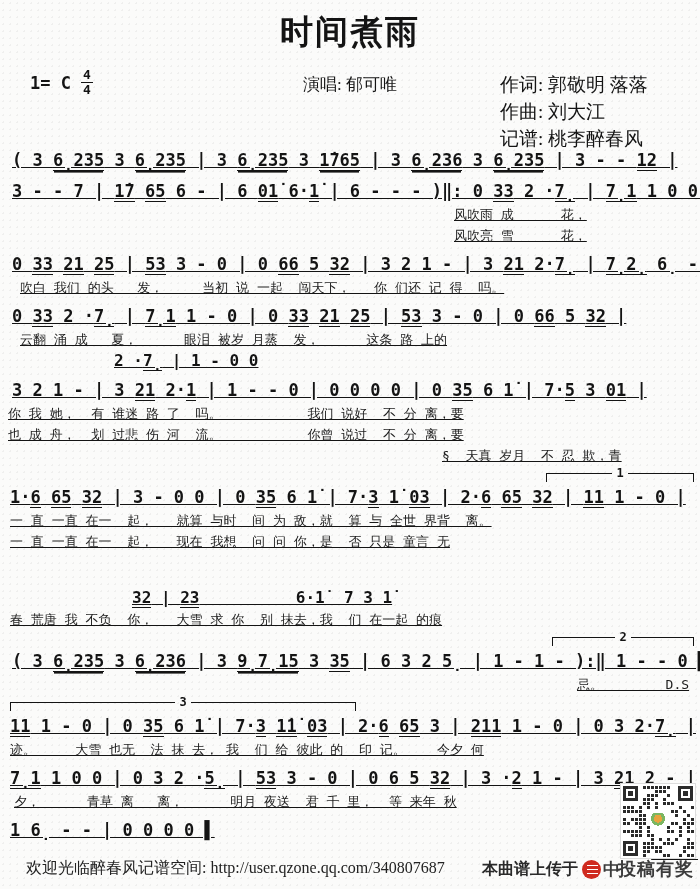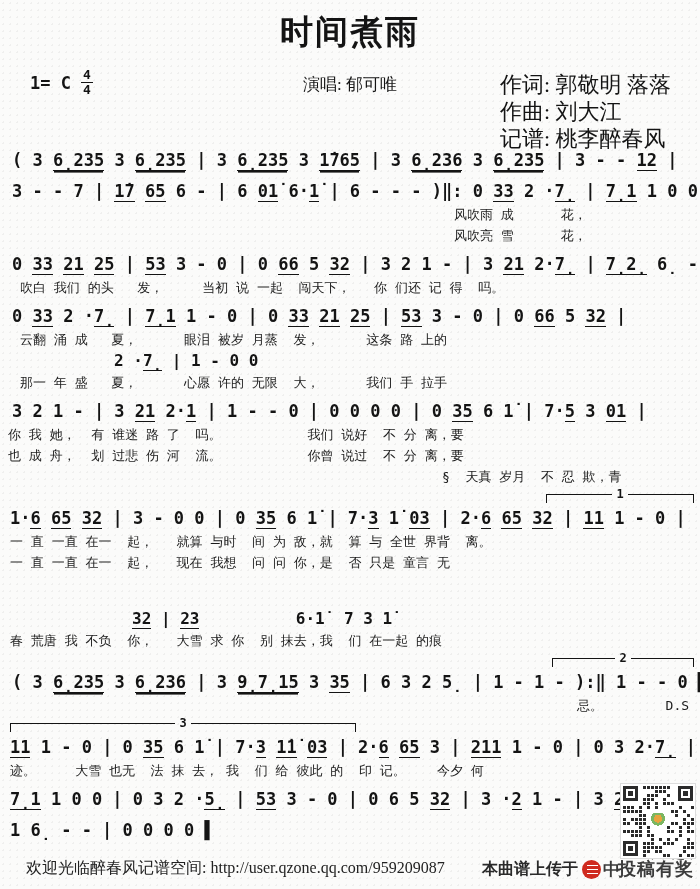--- a/index.html
+++ b/index.html
@@ -12,23 +12,23 @@
   .title{font-family:"Liberation Sans",sans-serif;font-weight:900;font-size:33px;
          text-align:center;letter-spacing:2px;padding-top:10px;}
   .head-row{position:relative;height:92px;}
   .keysig{position:absolute;left:30px;top:14px;font-family:"DejaVu Sans Mono",monospace;
           font-weight:bold;font-size:17px;display:flex;align-items:center;gap:10px;}
   .meter{display:inline-flex;flex-direction:column;align-items:center;font-size:13px;line-height:12px;}
   .meter .bar{width:12px;border-top:1.5px solid #141414;margin:1px 0;}
   .singer{position:absolute;left:0;right:0;top:18px;text-align:center;
           font-family:"Liberation Serif",serif;font-size:17px;}
   .credits{position:absolute;left:500px;top:16px;font-family:"Liberation Serif",serif;
-           font-size:22px;line-height:27px;}
+           font-size:19px;line-height:27px;}
   
-  .score{padding:0 2px;}
+  .score{padding:0 2px;text-decoration:underline;}
   .system{position:relative;margin-bottom:5px;}
   .row{white-space:pre;}
   .row.notes,.row.altnotes{font-family:"DejaVu Sans Mono",monospace;font-weight:bold;
         font-size:17px;line-height:26px;}
   .row.altnotes{font-size:16px;line-height:22px;}
   .row.lyric{font-family:"DejaVu Sans Mono","Liberation Sans",sans-serif;
         font-size:13px;line-height:21px;color:#1c1c1c;}
   .grp{border-bottom:1.6px solid #141414;padding-bottom:0px;}
   .grp2{border-bottom:1.3px solid #141414;box-shadow:0 2.6px 0 -1px #141414;}
   .volta{position:absolute;top:-1px;height:9px;display:flex;align-items:flex-start;
@@ -90,21 +90,20 @@
         <div class="row lyric" style="padding-left: 452px;">风吹亮 雪      花，</div>
       </div>
       <div class="system">
         <div class="row notes" style="padding-left: 10px;">0 <span class="grp">33</span> <span class="grp">21</span> <span class="grp">25</span> | <span class="grp">53</span> 3 - 0 | 0 <span class="grp">66</span> 5 <span class="grp">32</span> | 3 2 1 - | 3 <span class="grp">21</span> 2·<span class="grp">7̣</span> | <span class="grp">7̣2̣</span> 6̣ - 0 |</div>
         <div class="row lyric" style="padding-left: 18px;">吹白 我们 的头   发，     当初 说 一起  闯天下，   你 们还 记 得  吗。</div>
       </div>
       <div class="system">
         <div class="row notes" style="padding-left: 10px;">0 <span class="grp">33</span> 2 ·<span class="grp">7̣</span> | <span class="grp">7̣1</span> 1 - 0 | 0 <span class="grp">33</span> <span class="grp">21</span> <span class="grp">25</span> | <span class="grp">53</span> 3 - 0 | 0 <span class="grp">66</span> 5 <span class="grp">32</span> |</div>
         <div class="row lyric" style="padding-left: 18px;">云翻 涌 成   夏，      眼泪 被岁 月蒸  发，      这条 路 上的</div>
         <div class="row altnotes" style="padding-left: 112px;">2 ·<span class="grp">7̣</span> | 1 - 0 0</div>
-        <div class="row lyric" style="padding-left: 18px;">那一 年 盛   夏，      心愿 许的 无限  大，      我们 手 拉手</div>
       </div>
       <div class="system">
         <div class="row notes" style="padding-left: 10px;">3 2 1 - | 3 <span class="grp">21</span> 2·<span class="grp">1</span> | 1 - - 0 | 0 0 0 0 | 0 <span class="grp">35</span> 6 1̇ | 7·<span class="grp">5</span> 3 <span class="grp">01</span> |</div>
         <div class="row lyric" style="padding-left: 6px;">你 我 她，  有 谁迷 路 了  吗。           我们 说好  不 分 离，要</div>
         <div class="row lyric" style="padding-left: 6px;">也 成 舟，  划 过悲 伤 河  流。           你曾 说过  不 分 离，要</div>
         <div class="row lyric" style="padding-left: 440px;">§  天真 岁月  不 忍 欺，青</div>
       </div>
       <div class="system pad-top">
         <div class="volta" style="width: 146px; right: 4px; top: 2px;">
           <span class="vl">1</span>
@@ -124,28 +123,29 @@
       </div>
       <div class="system pad-top">
         <div class="volta" style="width: 344px; left: 8px; top: 2px;">
           <span class="vl">3</span>
         </div>
         <div class="row notes" style="padding-left: 8px;"><span class="grp">11</span> 1 - 0 | 0 <span class="grp">35</span> 6 1̇ | 7·<span class="grp">3</span> <span class="grp">1̇1̇</span> <span class="grp">03</span> | 2·<span class="grp">6</span> <span class="grp">65</span> 3 | <span class="grp">211</span> 1 - 0 | 0 3 2·<span class="grp">7̣</span> |</div>
         <div class="row lyric" style="padding-left: 8px;">迹。     大雪 也无  法 抹 去， 我  们 给 彼此 的  印 记。    今夕 何</div>
       </div>
       <div class="system">
         <div class="row notes" style="padding-left: 8px;"><span class="grp">7̣1</span> 1 0 0 | 0 3 2 ·<span class="grp">5̣</span> | <span class="grp">53</span> 3 - 0 | 0 6 5 <span class="grp">32</span> | 3 ·<span class="grp">2</span> 1 - | 3 <span class="grp">21</span> 2 - |</div>
+        <div class="row lyric" style="padding-left: 12px;">夕，      青草 离   离，      明月 夜送  君 千 里，  等 来年 秋</div>
       </div>
       <div class="system">
         <div class="row notes" style="padding-left: 8px;">1 6̣ - - | 0 0 0 0 ▌</div>
         <div class="row lyric" style="padding-left: 4px; text-align: right;">风 起，</div>
       </div>
     </div>
 
-  <div class="site-note">欢迎光临醉春风记谱空间: http://user.qzone.qq.com/959209087</div>
+  <div class="site-note">欢迎光临醉春风记谱空间: http://user.qzone.qq.com/340807687</div>
 
   <div class="qr">
     <span class="finder" style="left:2px;top:2px;"></span>
     <span class="finder" style="right:2px;top:2px;"></span>
     <span class="finder" style="left:2px;bottom:2px;"></span>
     <span class="center-icon"></span>
   <span class="cell" style="left: 22px; top: 2px;"></span>
       <span class="cell" style="left: 26px; top: 2px;"></span>
       <span class="cell" style="left: 30px; top: 2px;"></span>
       <span class="cell" style="left: 34px; top: 2px;"></span>

